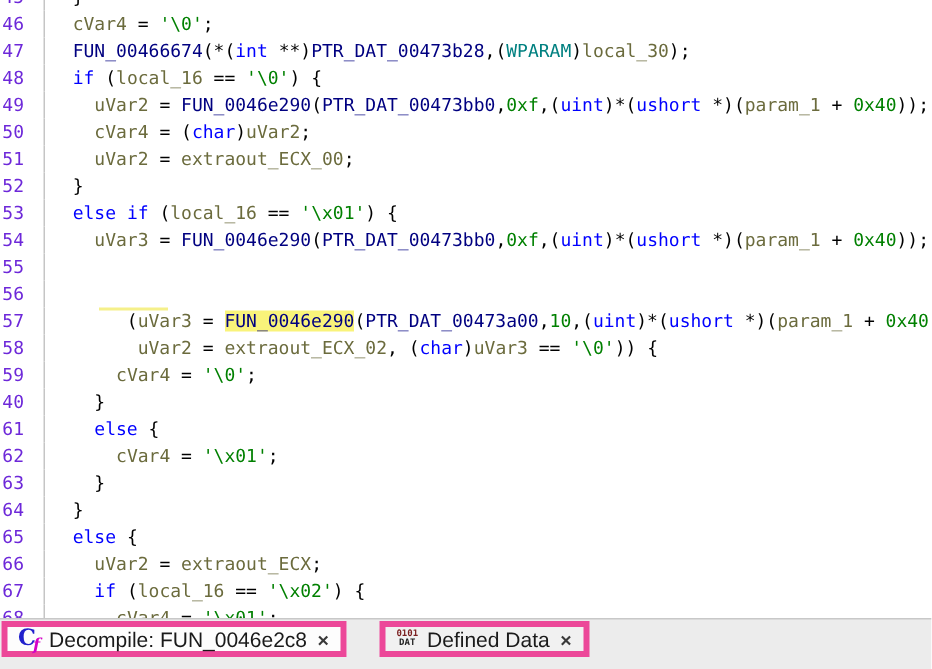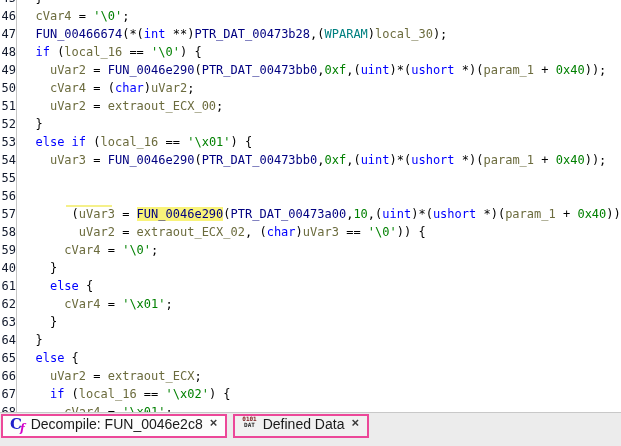--- a/index.html
+++ b/index.html
@@ -5,40 +5,40 @@
   html,body{margin:0;padding:0;}
   body{width:621px;height:446px;overflow:hidden;background:#ffffff;
        font-family:"Liberation Sans",sans-serif;}
   .screen{position:relative;width:621px;height:446px;overflow:hidden;background:#fff;}
 
   
   .editor{position:absolute;left:0;top:0;right:0;bottom:34px;overflow:hidden;background:#fff;}
   #code-lines{margin-top:-11px;}
   .code-row{display:flex;height:18px;line-height:18px;
             font-family:"DejaVu Sans Mono","Liberation Mono",monospace;font-size:12px;}
-  .ln{flex:none;width:16px;text-align:right;padding-right:0;color:#0f172a;
+  .ln{flex:none;width:16px;text-align:right;padding-right:13px;color:#6d28d9;
       border-right:1px solid #c5c5c5;}
   .code-text{white-space:pre;padding-left:4px;}
   .tk-p{color:#000000;}
   .tk-k{color:#0000ff;}
   .tk-f{color:#000080;}
   .tk-g{color:#000080;text-align:right;}
   .tk-t{color:#008080;}
   .tk-c{color:#008000;}
   .tk-v{color:#6b6b3d;}
   .tk-h{color:#000080;background:#f9f37a;}
   .hl-artifact{position:absolute;left:66px;top:205px;width:46px;height:2px;
                background:#f5f08a;}
 
   
   .tabbar{position:absolute;left:0;right:0;bottom:0;height:34px;background:#ececec;
           border-top:1px solid #c8c8c8;box-sizing:border-box;
           display:flex;align-items:flex-start;padding:1px 0 0 1px;}
-  .tab{display:flex;align-items:flex-start;height:24px;box-sizing:border-box;
-       padding:0 8px 0 7px;margin-right:6px;border:2px solid #ec4899;
+  .tab{display:flex;align-items:center;height:24px;box-sizing:border-box;
+       padding:0 8px 0 7px;margin-right:22px;border:4px solid #ec4899;
        background:#f1f1f1;cursor:default;}
   .tab.active{background:#fdfdfd;}
   .tab-label{font-size:14px;color:#1a1a1a;margin:0 7px 0 6px;white-space:nowrap;}
   .tab-close{font-size:13px;font-weight:bold;color:#3a3a3a;line-height:1;}
   .dec-icon{display:inline-block;font-family:"DejaVu Serif","Liberation Serif",serif;line-height:1;}
   .dec-c{color:#2020cc;font-weight:bold;font-size:15px;}
   .dec-f{color:#d400c8;font-weight:bold;font-style:italic;font-size:11px;
          margin-left:-2px;vertical-align:-3px;}
   .dat-icon{display:inline-flex;flex-direction:column;align-items:center;
             font-family:"DejaVu Sans Mono","Liberation Mono",monospace;

